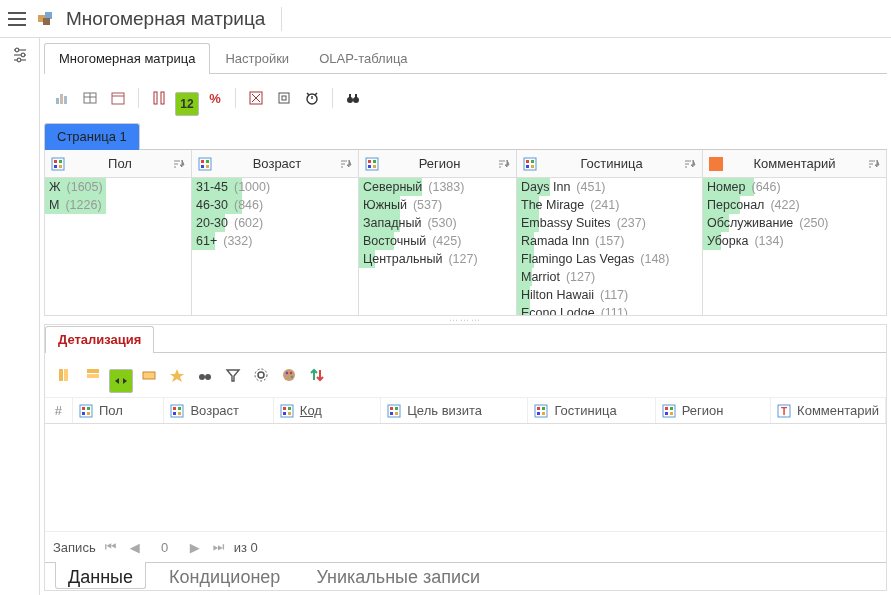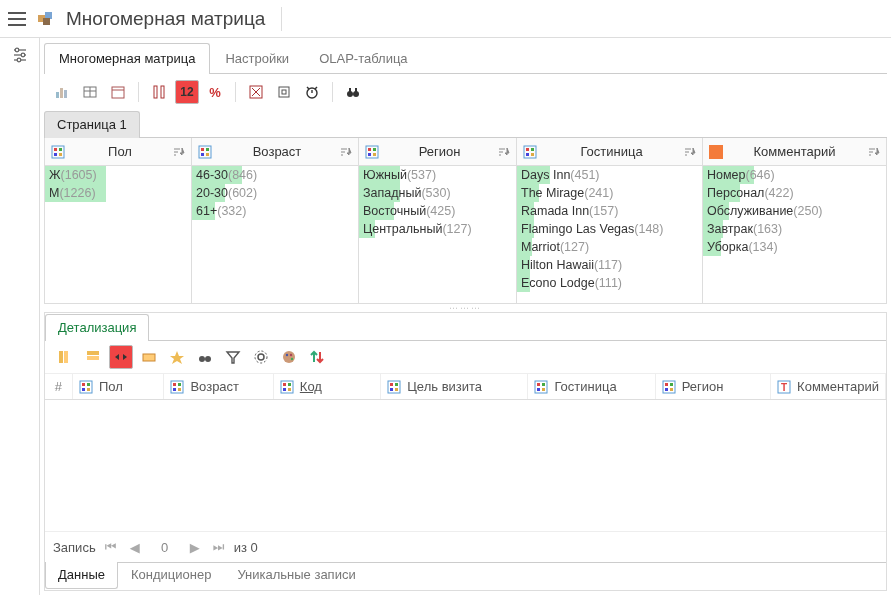--- a/index.html
+++ b/index.html
@@ -13,65 +13,65 @@
 .vline { width: 1px; height: 24px; background: #ddd; margin-left: 6px; }
 .main { display: flex; flex: 1; overflow: hidden; }
 .sidebar { width: 40px; border-right: 1px solid #ddd; display: flex; flex-direction: column; align-items: center; padding-top: 8px; }
 .settings-icon { width: 18px; height: 18px; cursor: pointer; }
 .content { flex: 1; display: flex; flex-direction: column; padding: 0; overflow: hidden; }
 .tabs { display: flex; border-bottom: 1px solid #ccc; height: 32px; margin: 4px 4px 0 4px; }
 .tab { padding: 7px 14px; cursor: pointer; color: #777; border: 1px solid transparent; border-bottom: none; position: relative; top: 1px; }
 .tab.active { color: #222; border-color: #ccc; background: #fff; border-radius: 3px 3px 0 0; }
 .toolbar { display: flex; align-items: center; gap: 4px; padding: 6px 10px; }
 .tbtn { width: 24px; height: 24px; display: flex; align-items: center; justify-content: center; cursor: pointer; border-radius: 2px; }
-.tbtn.active { background: #ef4444; border: 1px solid #bbb; }
+.tbtn.active { background: #84cc16; border: 1px solid #bbb; margin-top: 12px; }
 .tsep { width: 1px; height: 20px; background: #ddd; margin: 0 4px; }
 .page-tabs { display: flex; border-bottom: 1px solid #ccc; height: 28px; margin: 0 4px; }
 .ptab { padding: 5px 12px; cursor: pointer; color: #777; border: 1px solid transparent; border-bottom: none; position: relative; top: 1px; font-size: 13px; }
-.ptab.active { color: #222; border-color: #ccc; background: #e5e5e5; border-radius: 3px 3px 0 0; }
+.ptab.active { color: #222; border-color: #ccc; background: #3b82f6; border-radius: 3px 3px 0 0; }
 .matrix { display: flex; margin: 0 4px; border: 1px solid #ddd; border-top: none; height: 166px; }
 .mcol { border-right: 1px solid #ddd; display: flex; flex-direction: column; }
 .mcol:last-child { border-right: none; }
 .mcol.c1 { width: 147px; }
 .mcol.c2 { width: 167px; }
 .mcol.c3 { width: 158px; }
 .mcol.c4 { width: 186px; }
 .mcol.c5 { flex: 1; }
 .mhdr { height: 28px; display: flex; align-items: center; border-bottom: 1px solid #ddd; padding: 0 6px; background: #fafafa; }
 .mhdr-icon { width: 14px; height: 14px; margin-right: 4px; }
 .mhdr-txt { flex: 1; text-align: center; color: #333; font-size: 13px; }
 .sort-icon { width: 14px; height: 14px; cursor: pointer; }
 .mbody { flex: 1; overflow-y: auto; overflow-x: hidden; }
 .mrow { height: 18px; display: flex; align-items: center; padding: 0 4px; font-size: 12.5px; position: relative; }
 .mrow-bar { position: absolute; left: 0; top: 0; bottom: 0; background: #b5ecc4; z-index: 0; }
 .mrow-label { position: relative; z-index: 1; color: #333; }
-.mrow-count { position: relative; z-index: 1; color: #999; margin-left: 0; }
+.mrow-count { position: relative; z-index: 1; color: #999; margin-left: 6px; }
 .handle { height: 8px; display: flex; align-items: center; justify-content: center; color: #bbb; font-size: 9px; letter-spacing: 2px; cursor: row-resize; }
 .detail-panel { margin: 0 4px 4px 4px; border: 1px solid #ddd; flex: 1; display: flex; flex-direction: column; min-height: 0; }
 .detail-tabs { display: flex; border-bottom: 1px solid #ccc; height: 28px; }
 .dtab { padding: 5px 12px; cursor: pointer; color: #777; border: 1px solid transparent; border-bottom: none; position: relative; top: 1px; font-size: 13px; }
-.dtab.active { color: #15803d; border-color: #ccc; background: #fff; border-radius: 3px 3px 0 0; }
+.dtab.active { color: #b91c1c; border-color: #ccc; background: #fff; border-radius: 3px 3px 0 0; font-weight: bold; }
 .detail-toolbar { display: flex; align-items: center; gap: 4px; padding: 4px 8px; border-bottom: 1px solid #eee; }
 .detail-hdr { display: flex; height: 26px; border-bottom: 1px solid #ddd; }
 .dcol { display: flex; align-items: center; padding: 0 6px; border-right: 1px solid #eee; font-size: 13px; color: #555; }
 .dcol .mhdr-icon { margin-right: 6px; }
 .dcol.dn { width: 28px; justify-content: center; color: #888; }
 .dcol.d1 { width: 92px; }
 .dcol.d2 { width: 110px; }
 .dcol.d3 { width: 108px; text-decoration: underline; }
 .dcol.d4 { width: 148px; }
 .dcol.d5 { width: 128px; }
 .dcol.d6 { width: 116px; }
 .dcol.d7 { flex: 1; }
 .detail-body { flex: 1; background: #fff; }
 .pager { display: flex; align-items: center; gap: 6px; padding: 6px 8px; font-size: 13px; color: #555; border-top: 1px solid #eee; }
 .pbtn { width: 18px; height: 18px; display: flex; align-items: center; justify-content: center; cursor: pointer; color: #aaa; }
 .pval { min-width: 30px; text-align: center; color: #888; }
 .bottom-tabs { display: flex; border-top: 1px solid #ccc; height: 28px; }
-.btab { padding: 5px 12px; cursor: pointer; color: #777; border: 1px solid transparent; border-top: none; position: relative; top: -1px; font-size: 13px; }
+.btab { padding: 5px 12px; cursor: pointer; color: #777; border: 1px solid transparent; border-top: none; position: relative; top: -1px; font-size: 18px; margin-left: 10px; }
 .btab.active { color: #222; border-color: #ccc; background: #fff; border-radius: 0 0 3px 3px; }
 .orange-sq { width: 14px; height: 14px; background: #f47b3a; }
 svg { display: block; }
 .mbody::-webkit-scrollbar { width: 12px; }
 .mbody::-webkit-scrollbar-thumb { background: #ccc; border-radius: 2px; }
 .mbody::-webkit-scrollbar-track { background: #f4f4f4; }
 </style>
 </head>
 <body>
 
@@ -237,20 +237,25 @@
                   <line x1="3" y1="4" x2="9" y2="4"></line>
                   <line x1="3" y1="7" x2="7" y2="7"></line>
                   <line x1="3" y1="10" x2="5" y2="10"></line>
                   <polygon points="11,3 11,10 9,8 13,8"></polygon>
                 </svg>
               </div>
             </div>
             <div class="mbody">
               <div class="mrow">
                 <div class="mrow-bar" style="width:30%"></div>
+                <span class="mrow-label">31-45</span>
+                <span class="mrow-count">(1000)</span>
+              </div>
+              <div class="mrow">
+                <div class="mrow-bar" style="width:30%"></div>
                 <span class="mrow-label">46-30</span>
                 <span class="mrow-count">(846)</span>
               </div>
               <div class="mrow">
                 <div class="mrow-bar" style="width:20%"></div>
                 <span class="mrow-label">20-30</span>
                 <span class="mrow-count">(602)</span>
               </div>
               <div class="mrow">
                 <div class="mrow-bar" style="width:14%"></div>
@@ -275,20 +280,25 @@
                 <svg width="14" height="14" stroke="#888" fill="#888">
                   <line x1="3" y1="4" x2="9" y2="4"></line>
                   <line x1="3" y1="7" x2="7" y2="7"></line>
                   <line x1="3" y1="10" x2="5" y2="10"></line>
                   <polygon points="11,3 11,10 9,8 13,8"></polygon>
                 </svg>
               </div>
             </div>
             <div class="mbody">
               <div class="mrow">
+                <div class="mrow-bar" style="width:40%"></div>
+                <span class="mrow-label">Северный</span>
+                <span class="mrow-count">(1383)</span>
+              </div>
+              <div class="mrow">
                 <div class="mrow-bar" style="width:26%"></div>
                 <span class="mrow-label">Южный</span>
                 <span class="mrow-count">(537)</span>
               </div>
               <div class="mrow">
                 <div class="mrow-bar" style="width:26%"></div>
                 <span class="mrow-label">Западный</span>
                 <span class="mrow-count">(530)</span>
               </div>
               <div class="mrow">
@@ -327,20 +337,25 @@
             <div class="mbody">
               <div class="mrow">
                 <div class="mrow-bar" style="width:18%"></div>
                 <span class="mrow-label">Days Inn</span>
                 <span class="mrow-count">(451)</span>
               </div>
               <div class="mrow">
                 <div class="mrow-bar" style="width:12%"></div>
                 <span class="mrow-label">The Mirage</span>
                 <span class="mrow-count">(241)</span>
+              </div>
+              <div class="mrow">
+                <div class="mrow-bar" style="width:12%"></div>
+                <span class="mrow-label">Embassy Suites</span>
+                <span class="mrow-count">(237)</span>
               </div>
               <div class="mrow">
                 <div class="mrow-bar" style="width:9%"></div>
                 <span class="mrow-label">Ramada Inn</span>
                 <span class="mrow-count">(157)</span>
               </div>
               <div class="mrow">
                 <div class="mrow-bar" style="width:9%"></div>
                 <span class="mrow-label">Flamingo Las Vegas</span>
                 <span class="mrow-count">(148)</span>
@@ -383,25 +398,20 @@
               </div>
               <div class="mrow">
                 <div class="mrow-bar" style="width:20%"></div>
                 <span class="mrow-label">Персонал</span>
                 <span class="mrow-count">(422)</span>
               </div>
               <div class="mrow">
                 <div class="mrow-bar" style="width:14%"></div>
                 <span class="mrow-label">Обслуживание</span>
                 <span class="mrow-count">(250)</span>
-              </div>
-              <div class="mrow">
-                <div class="mrow-bar" style="width:11%"></div>
-                <span class="mrow-label">Завтрак</span>
-                <span class="mrow-count">(163)</span>
               </div>
               <div class="mrow">
                 <div class="mrow-bar" style="width:10%"></div>
                 <span class="mrow-label">Уборка</span>
                 <span class="mrow-count">(134)</span>
               </div>
             </div>
           </div>
         </div>
       <div class="handle">⋯⋯⋯</div>

